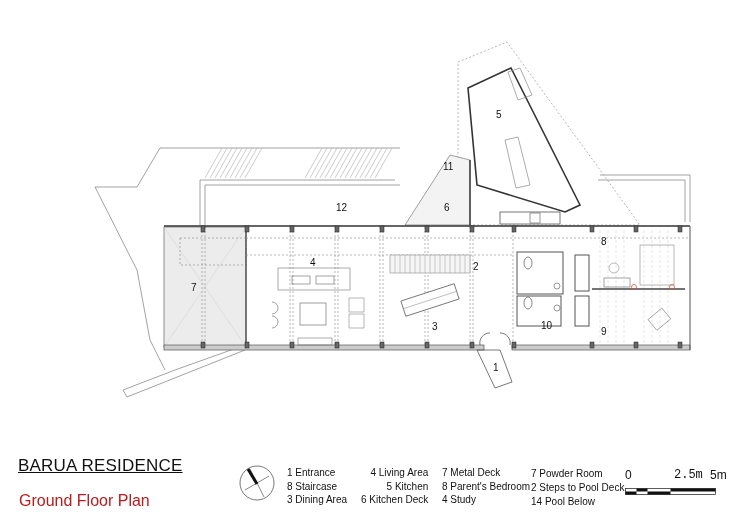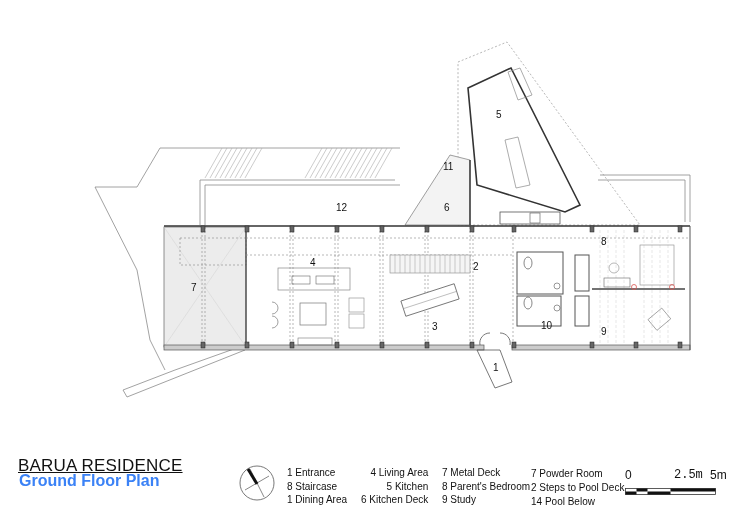--- a/index.html
+++ b/index.html
@@ -1,20 +1,20 @@
 <!DOCTYPE html>
 <html><head>
 <meta charset="utf-8">
 <style>
   html,body{margin:0;padding:0;background:#fff;}
   body{width:750px;height:530px;position:relative;overflow:hidden;font-family:"Liberation Sans",sans-serif;color:#111;}
   #plan{position:absolute;left:0;top:0;width:750px;height:440px;}
   .lbl{font-family:"Liberation Sans",sans-serif;font-size:10px;fill:#111;}
   .title{position:absolute;left:18px;top:456px;font-size:17px;letter-spacing:0.2px;color:#111;text-decoration:underline;}
-  .subtitle{position:absolute;left:19px;top:472px;font-size:16px;color:#3b82f6;font-weight:bold;}
+  .subtitle{position:absolute;left:19px;top:492px;font-size:16px;color:#b91c1c;}
   .legend-col{position:absolute;top:466px;font-size:10px;line-height:13.5px;color:#111;}
   .legend-col div{white-space:nowrap;}
   .scale{position:absolute;left:622px;top:468px;width:130px;height:40px;}
   .scale .t{position:absolute;top:0;font-size:12px;color:#111;}
   .compass{position:absolute;left:237px;top:463px;width:40px;height:40px;}
 </style>
 </head>
 <body>
 
 <svg id="plan" viewBox="0 0 750 440" xmlns="http://www.w3.org/2000/svg">
@@ -227,31 +227,31 @@
 <svg class="compass" viewBox="0 0 40 40">
   <circle cx="20" cy="20" r="17" fill="none" stroke="#555" stroke-width="0.8"></circle>
   <line x1="8" y1="27" x2="32" y2="13" stroke="#555" stroke-width="0.7"></line>
   <line x1="13" y1="6" x2="27" y2="34" stroke="#555" stroke-width="0.7"></line>
   <line x1="11" y1="6" x2="20" y2="21" stroke="#111" stroke-width="3"></line>
 </svg>
 
 <div class="legend-col" style="left:287px;">
   <div>1 Entrance</div>
   <div>8 Staircase</div>
-  <div>1 Dining Area</div>
+  <div>3 Dining Area</div>
 </div>
 <div class="legend-col" style="left:361px;text-align:right;">
   <div>4 Living Area</div>
   <div>5 Kitchen</div>
   <div>6 Kitchen Deck</div>
 </div>
 <div class="legend-col" style="left:442px;">
   <div>7 Metal Deck</div>
   <div>8 Parent's Bedroom</div>
-  <div>9 Study</div>
+  <div>4 Study</div>
 </div>
 <div class="legend-col" style="left:531px;top:467px;line-height:14px;">
   <div>7 Powder Room</div>
   <div>2 Steps to Pool Deck</div>
   <div>14 Pool Below</div>
 </div>
 
 <div class="scale">
   <span class="t" style="left:3px;">0</span>
   <span class="t" style="left:52px;font-family:Liberation Mono, monospace;">2.5m</span>

